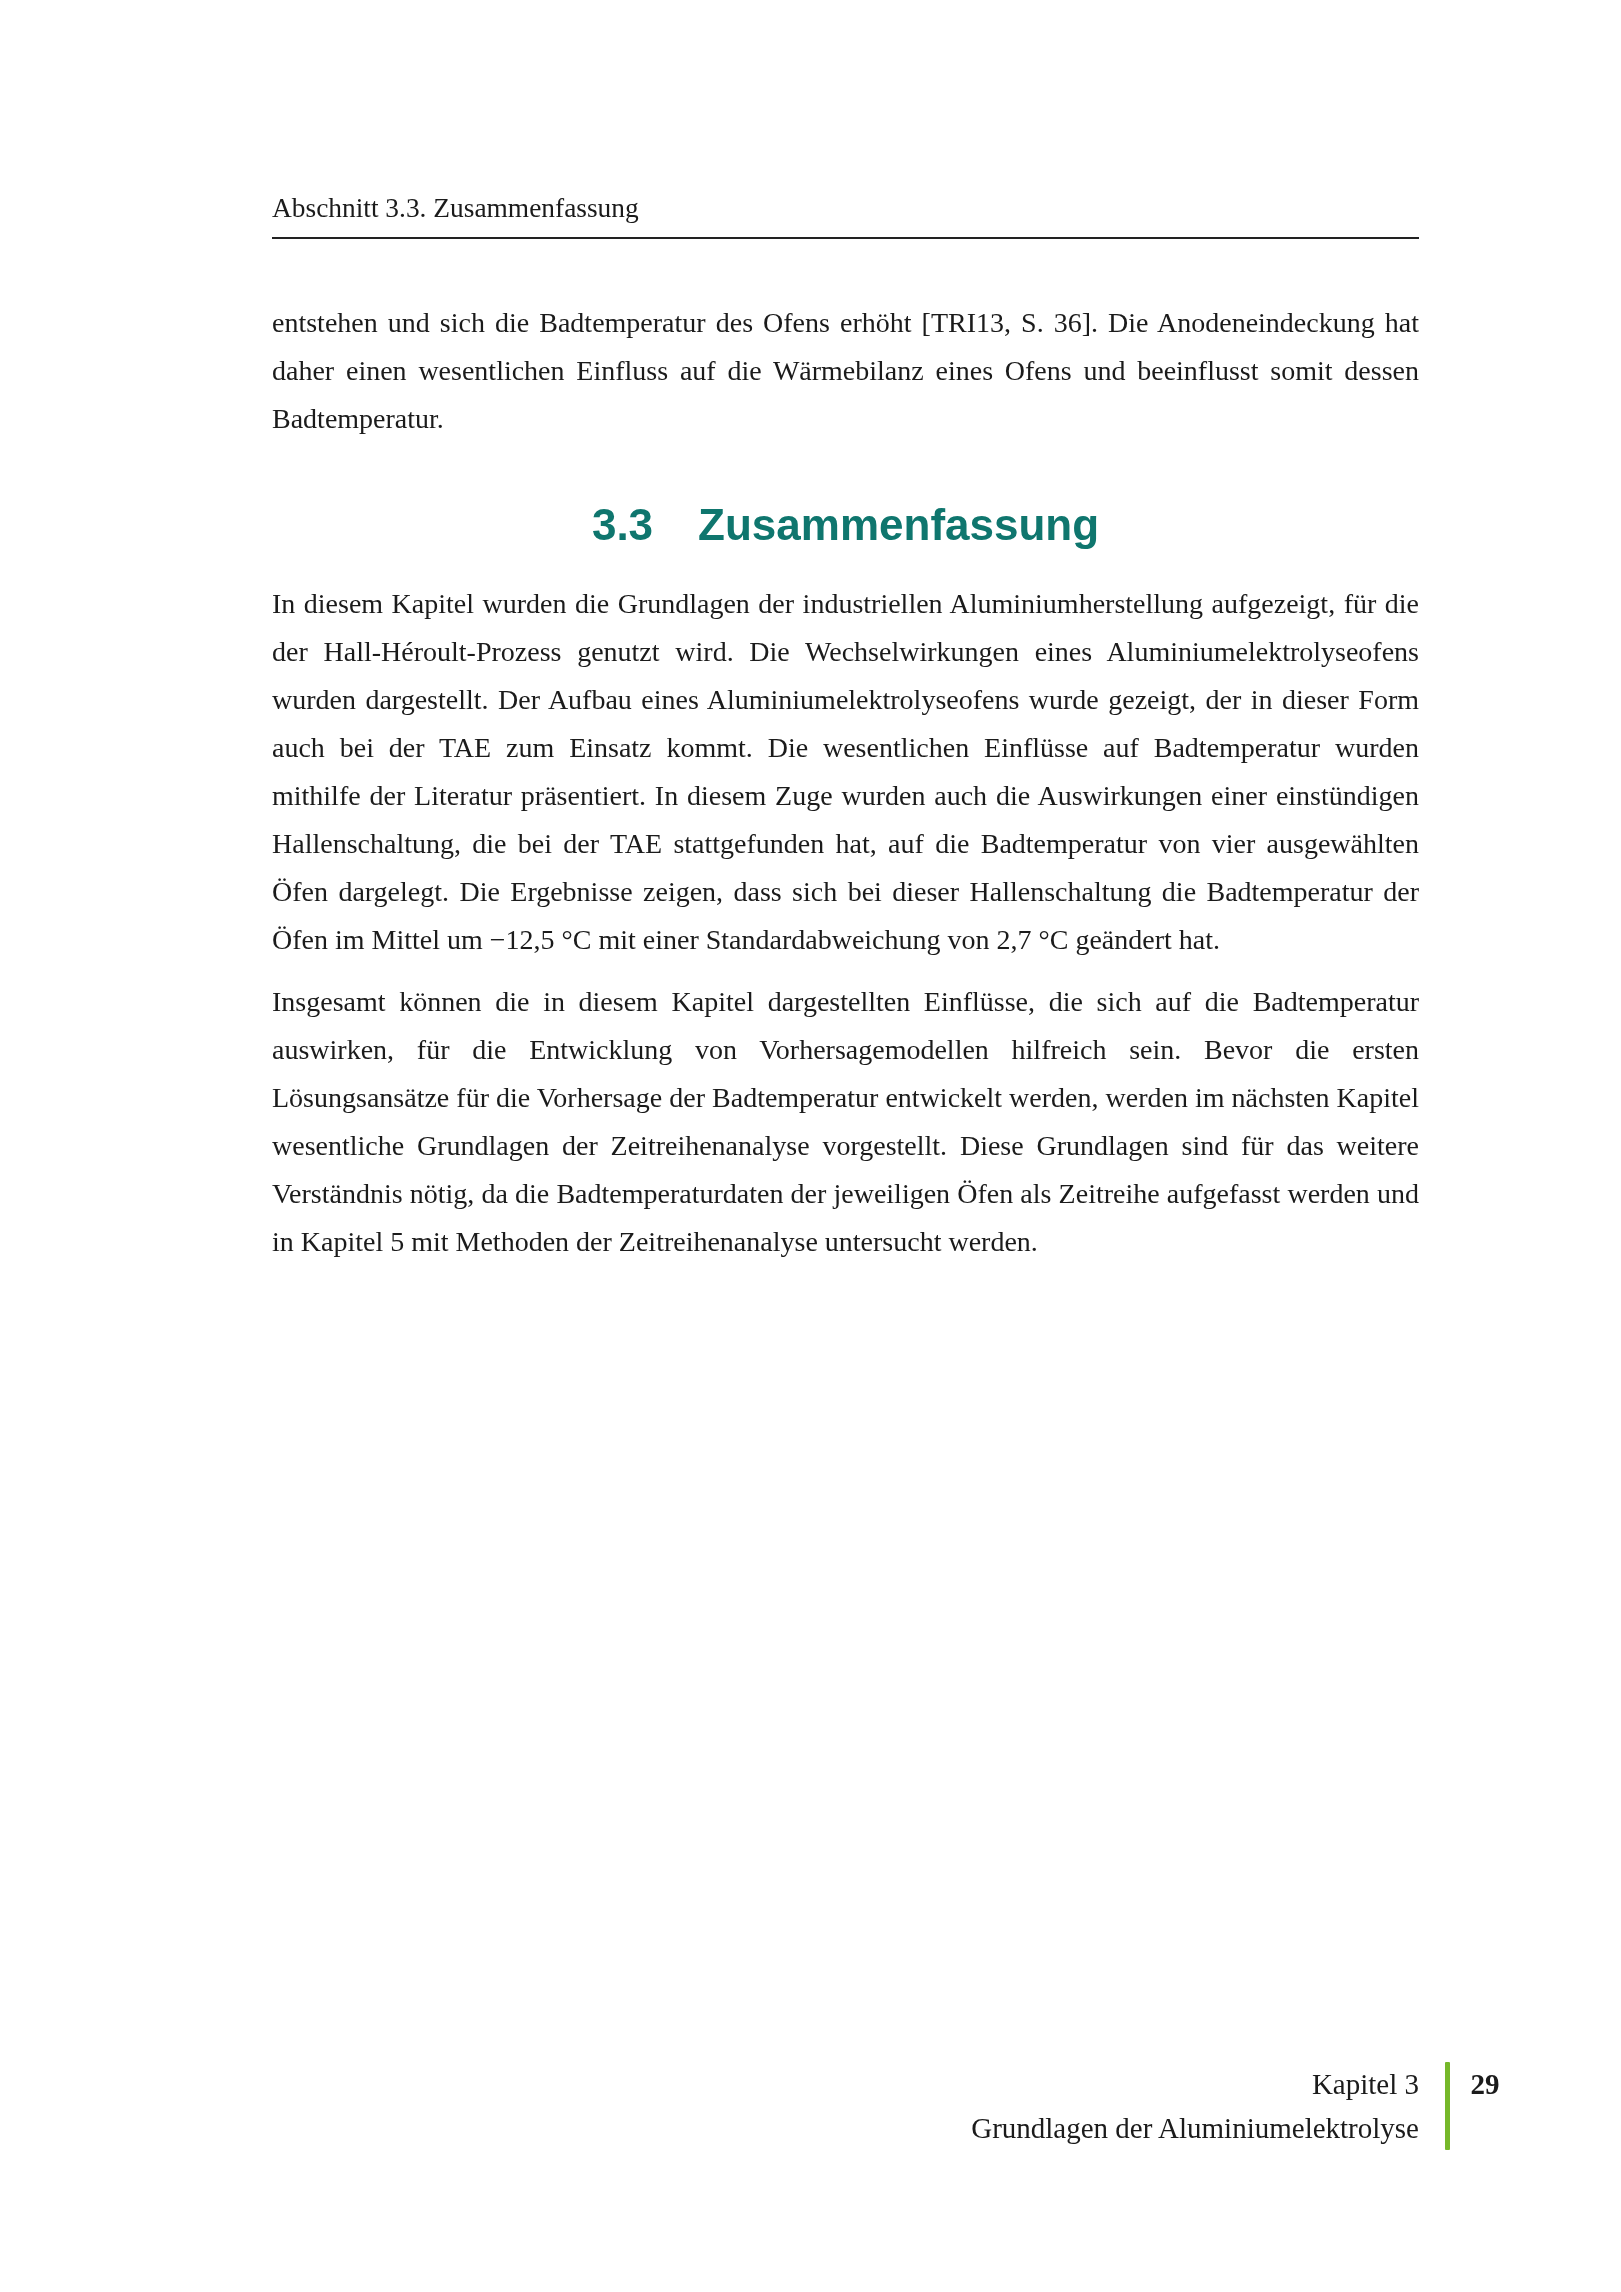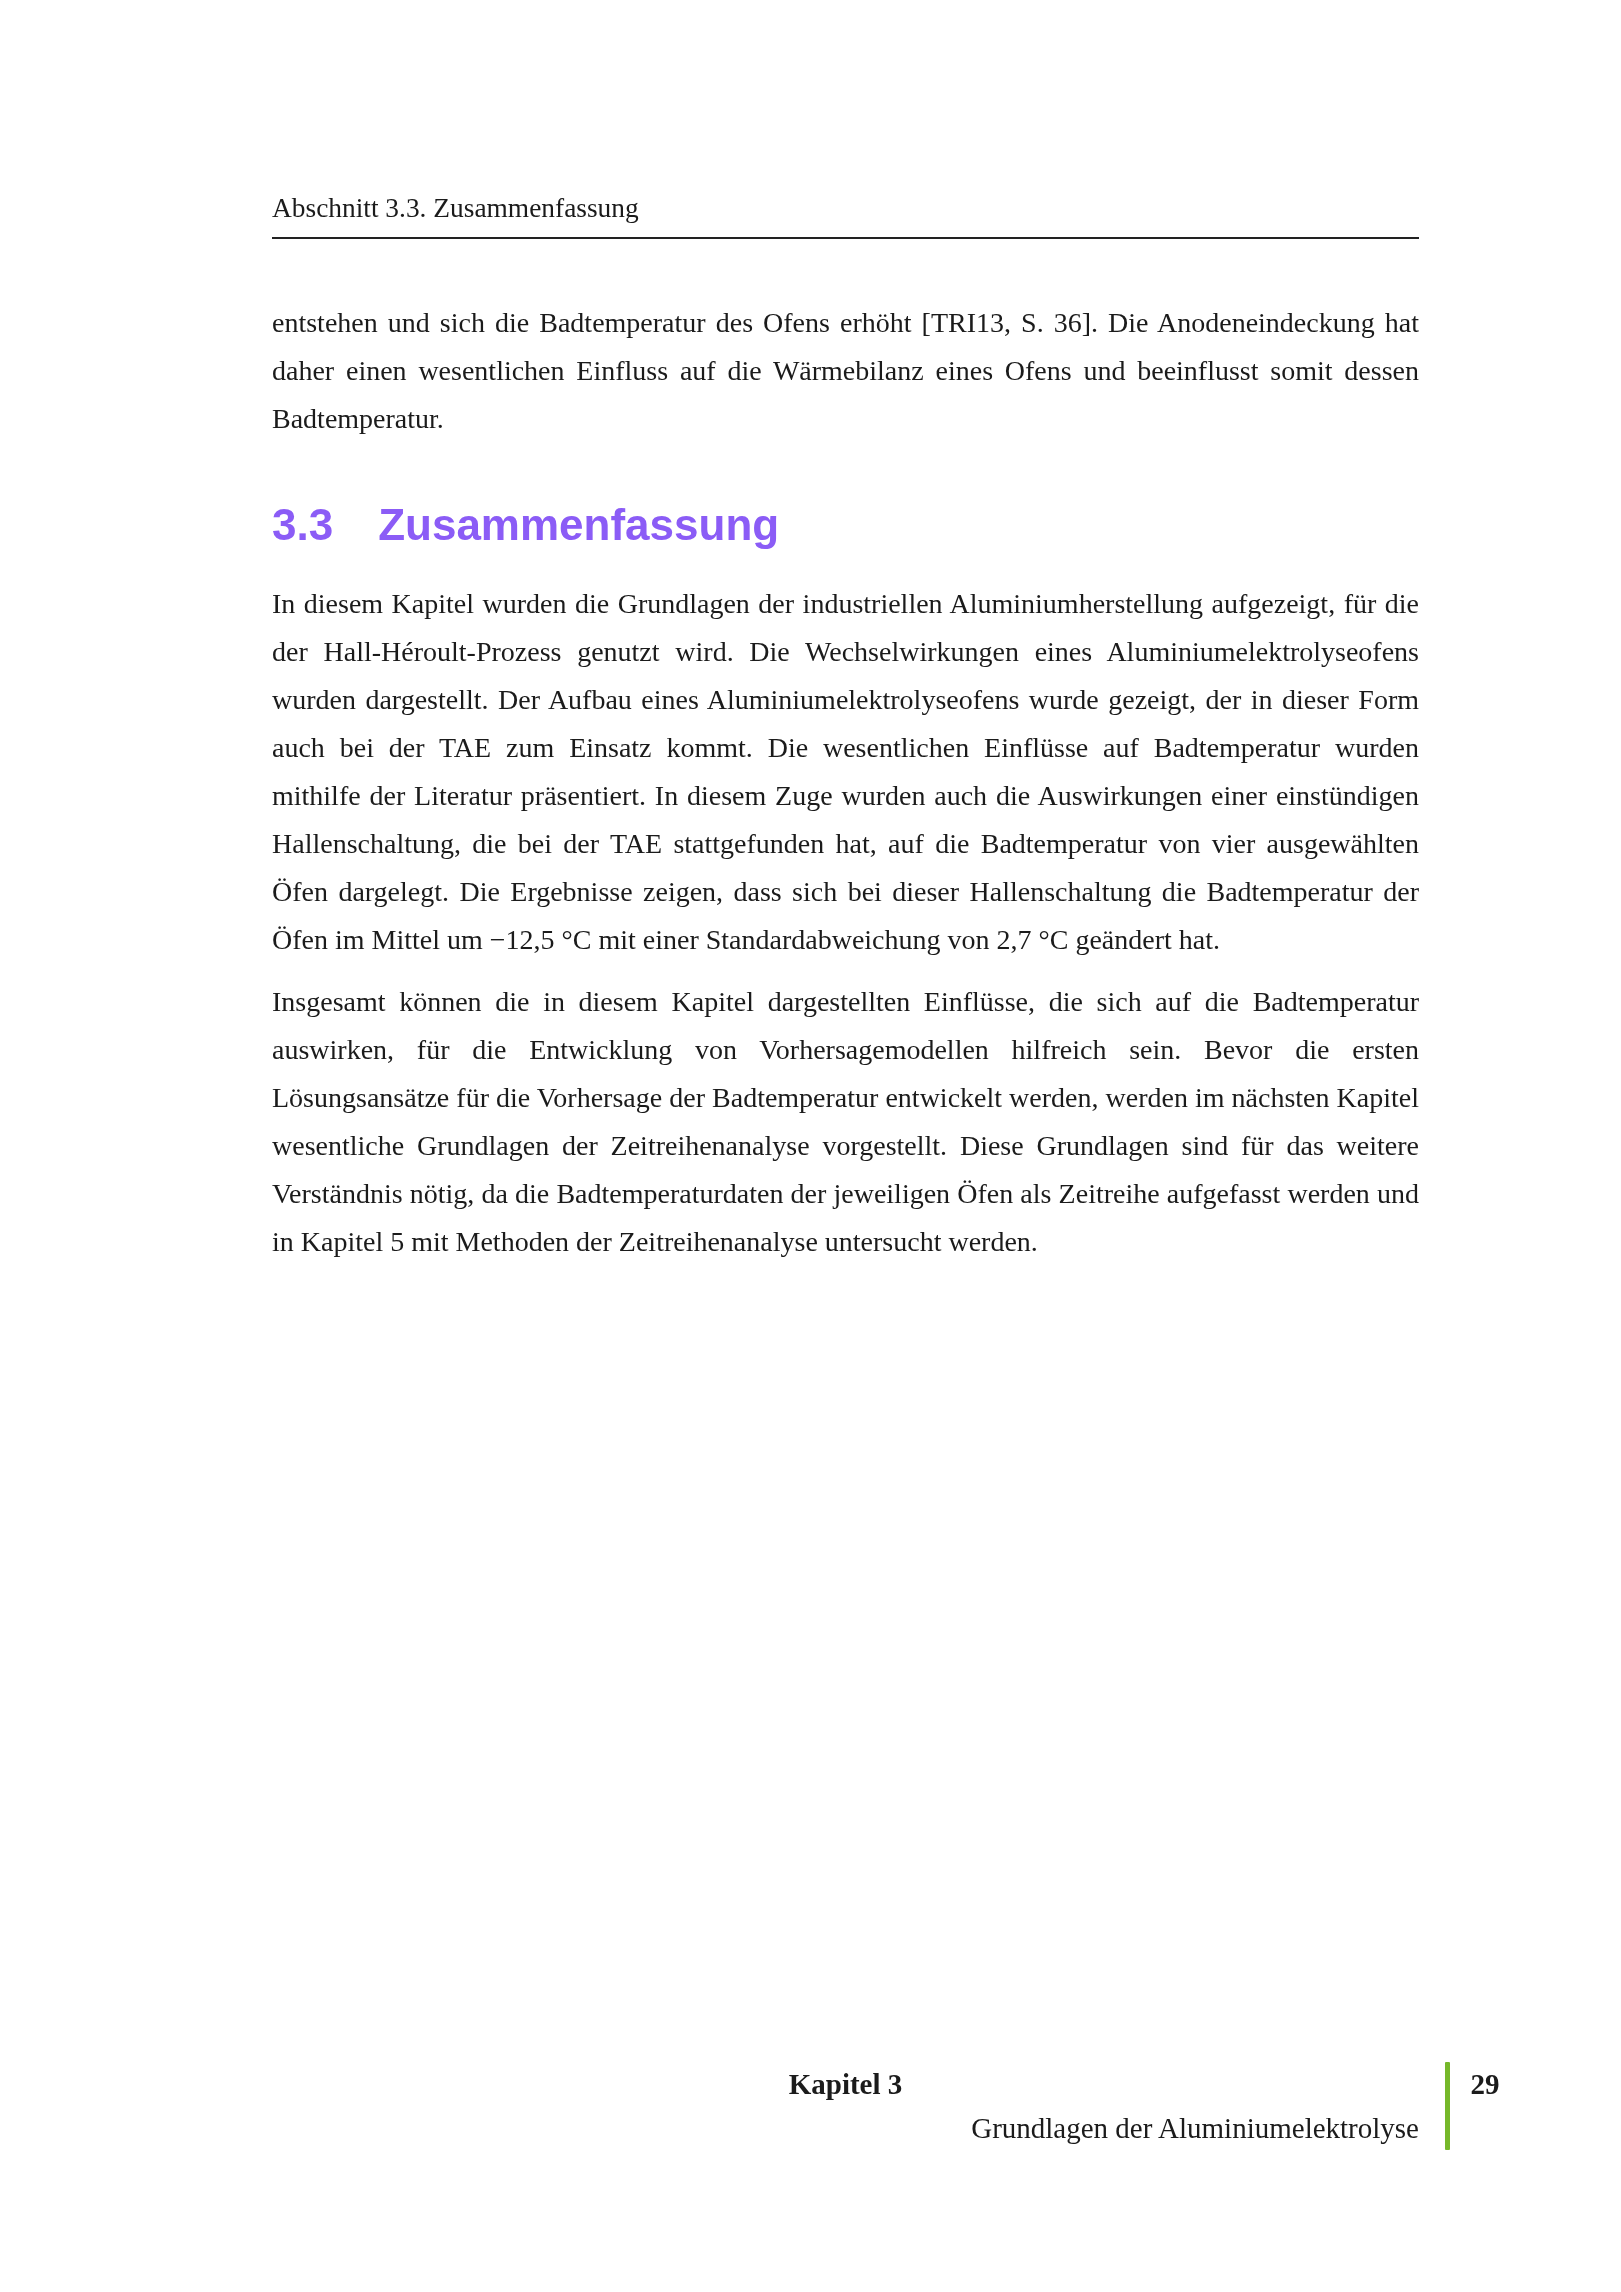--- a/index.html
+++ b/index.html
@@ -49,21 +49,22 @@
   .section-heading {
     display: flex;
     align-items: baseline;
     gap: 45px;
     margin-top: 55px;
     margin-bottom: 29px;
     font-family: "Liberation Sans", "DejaVu Sans", sans-serif;
     font-weight: bold;
     font-size: 44px;
     line-height: 53px;
-    color: #8b5cf6;
+    color: #0f766e;
+    justify-content: center;
   }
   p.par-1 {
     margin-top: 4px;
   }
   p.par-2 {
     margin-top: 14px;
   }
   .footer {
     position: absolute;
     left: 272px;
@@ -72,22 +73,21 @@
     display: flex;
     align-items: stretch;
   }
   .footer-text {
     flex: 0 0 1147px;
     text-align: right;
     font-size: 29px;
     line-height: 44px;
   }
   .footer-chapter {
-    font-weight: bold;
-    text-align: center;
+    font-weight: normal;
   }
   .footer-title {
     font-weight: normal;
   }
   .footer-bar {
     width: 5.9px;
     margin-left: 25.5px;
     border-radius: 1px;
   }
   .footer-page {

